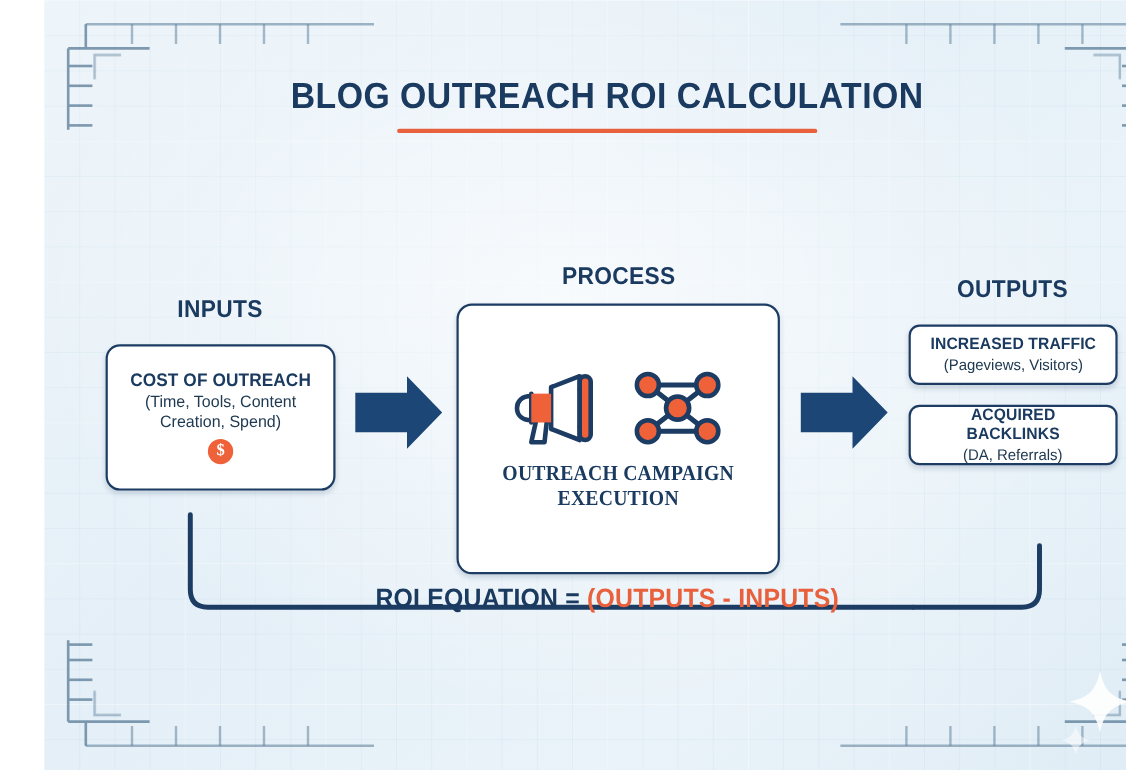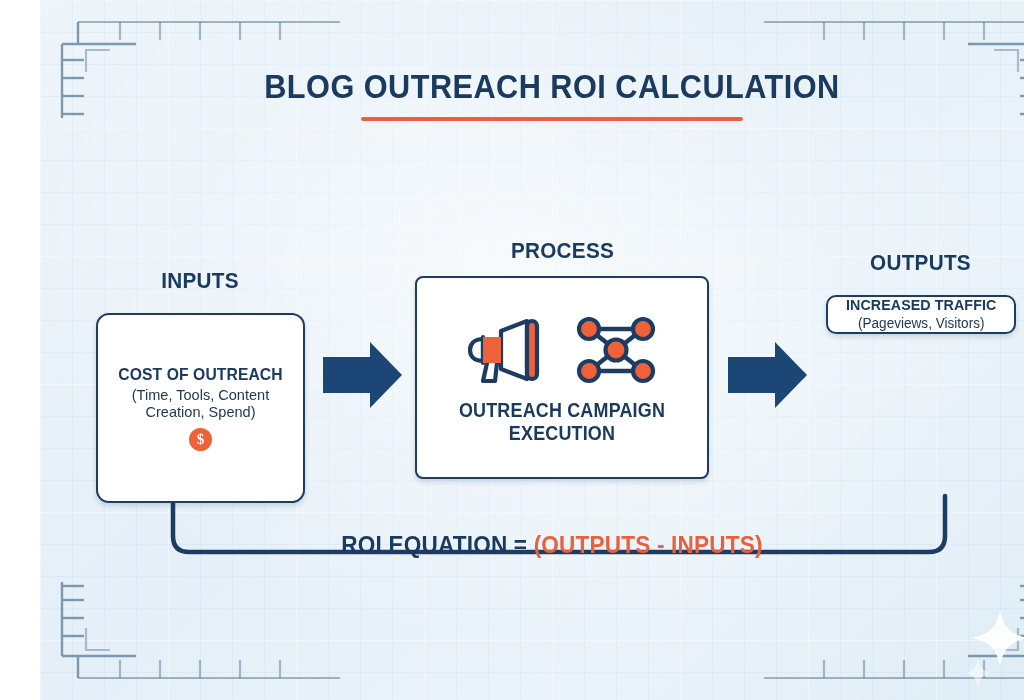--- a/index.html
+++ b/index.html
@@ -95,33 +95,34 @@
     box-shadow: 0 3px 5px rgba(30,60,95,0.17);
     display: flex;
     flex-direction: column;
     align-items: center;
     justify-content: center;
     text-align: center;
   }
 
   #card-inputs {
     left: 56px; top: 313px;
-    width: 209px; height: 190px;
+    width: 209px; height: 133px;
     border-radius: 13px;
   }
   #card-process {
     left: 375px; top: 276px;
-    width: 294px; height: 203px;
-    border-radius: 8px;
+    width: 294px; height: 246px;
+    border-radius: 14px;
+    font-family: Liberation Serif, serif;
   }
 
   .out-card {
     left: 786px;
     width: 190px;
-    height: 39px;
+    height: 55px;
     border-radius: 10px;
     padding: 0 12px;
   }
   #card-out-1 { top: 295px; }
   #card-out-2 { top: 368px; }
   #card-out-3 { top: 441px; }
 
   .card-title {
     font-size: 16.5px;
     font-weight: bold;
@@ -331,20 +332,24 @@
     <div id="process-label">OUTREACH CAMPAIGN EXECUTION</div>
   </div>
 
   <div class="abs section-head" id="head-outputs">OUTPUTS</div>
 
   <div class="card out-card" id="card-out-1">
     <div class="card-title">INCREASED TRAFFIC</div>
     <div class="card-sub">(Pageviews, Visitors)</div>
   </div>
 
+  <div class="card out-card" id="card-out-2">
+    <div class="card-title">ACQUIRED BACKLINKS</div>
+    <div class="card-sub">(DA, Referrals)</div>
+  </div>
 
 
   <div id="roi">
     <span class="navy">ROI EQUATION</span>
     <span class="navy">=</span>
     <span class="orange">(OUTPUTS - INPUTS)</span>
   </div>
 
 </div>
 

